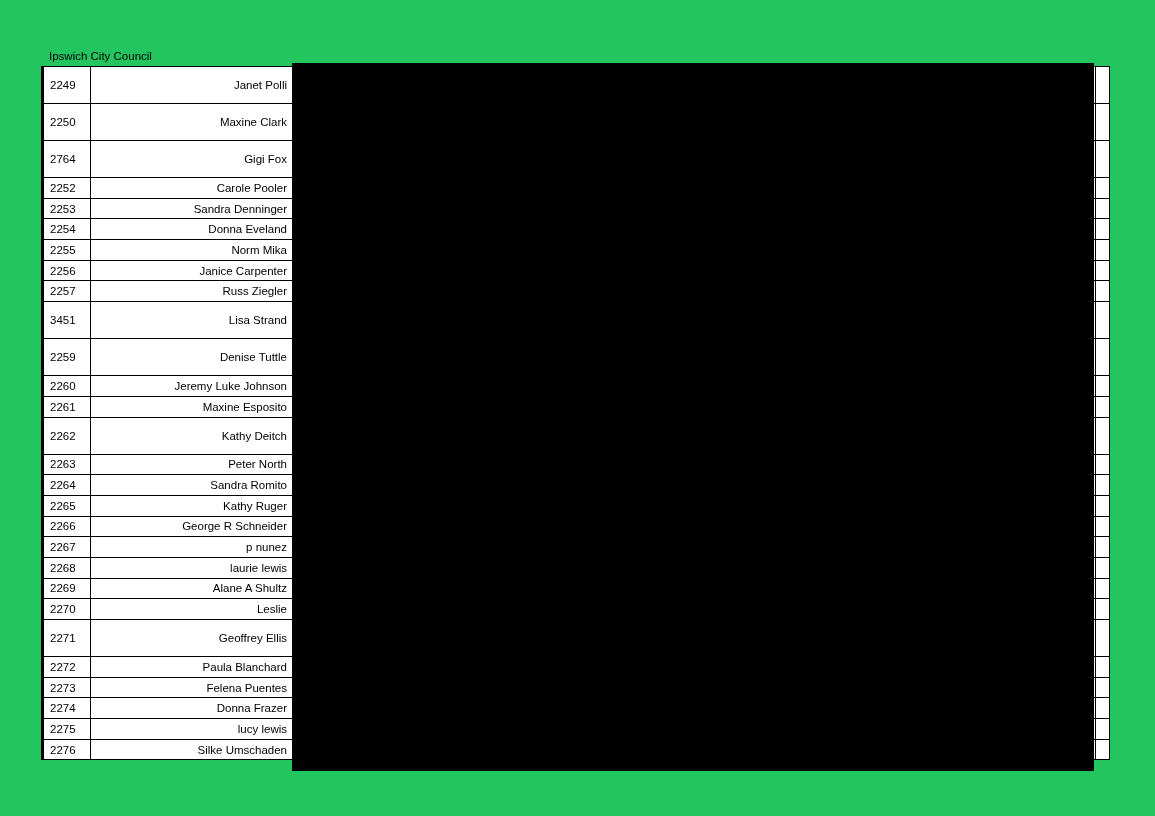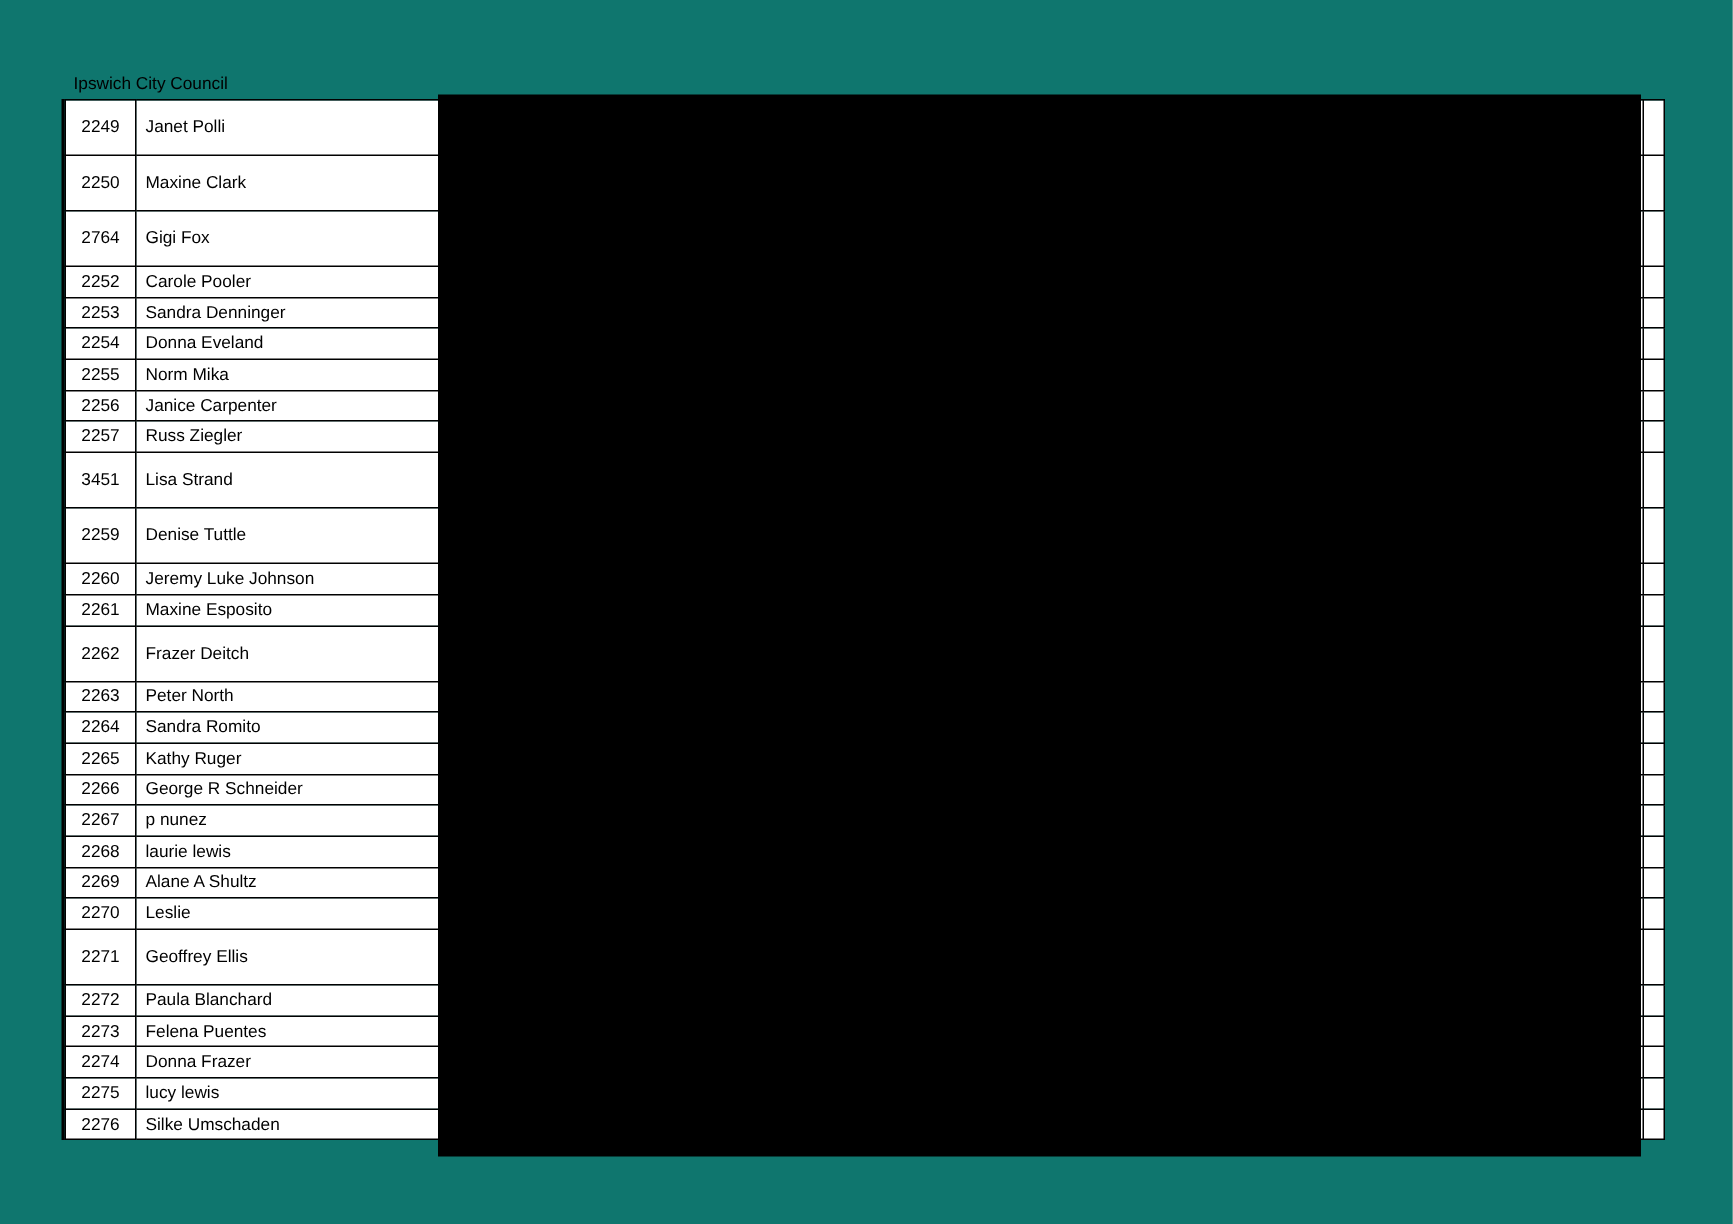--- a/index.html
+++ b/index.html
@@ -15,21 +15,21 @@
     position: relative;
     overflow: hidden;
   }
 
   #page {
     position: absolute;
     left: 0;
     top: 0;
     width: 1155px;
     height: 816px;
-    background: #0f766e;
+    background: #22c55e;
   }
 
   
   #caption {
     position: absolute;
     left: 49px;
     top: 49px;
     font-size: 11.5px;
     line-height: 14px;
     color: #000000;
@@ -55,27 +55,27 @@
     border: 1px solid #000000;
     padding: 0 6px;
     font-size: 11.5px;
     vertical-align: middle;
     background: #ffffff;
     box-sizing: border-box;
   }
 
   td.col-num {
     width: 47px;
-    text-align: center;
+    text-align: left;
     padding: 0;
     margin-left: 28px;
   }
   td.col-name {
     width: 203px;
-    text-align: left;
+    text-align: right;
     padding-left: 8px;
   }
   td.col-blank {
     width: 802px;
     padding: 0;
   }
   td.col-edge {
     width: 14px;
     padding: 0;
   }
@@ -176,21 +176,21 @@
             <td class="col-edge"></td>
           </tr>
           <tr class="row-short">
             <td class="col-num">2261</td>
             <td class="col-name">Maxine Esposito</td>
             <td class="col-blank"></td>
             <td class="col-edge"></td>
           </tr>
           <tr class="row-tall">
             <td class="col-num">2262</td>
-            <td class="col-name">Frazer Deitch</td>
+            <td class="col-name">Kathy Deitch</td>
             <td class="col-blank"></td>
             <td class="col-edge"></td>
           </tr>
           <tr class="row-short">
             <td class="col-num">2263</td>
             <td class="col-name">Peter North</td>
             <td class="col-blank"></td>
             <td class="col-edge"></td>
           </tr>
           <tr class="row-short">

